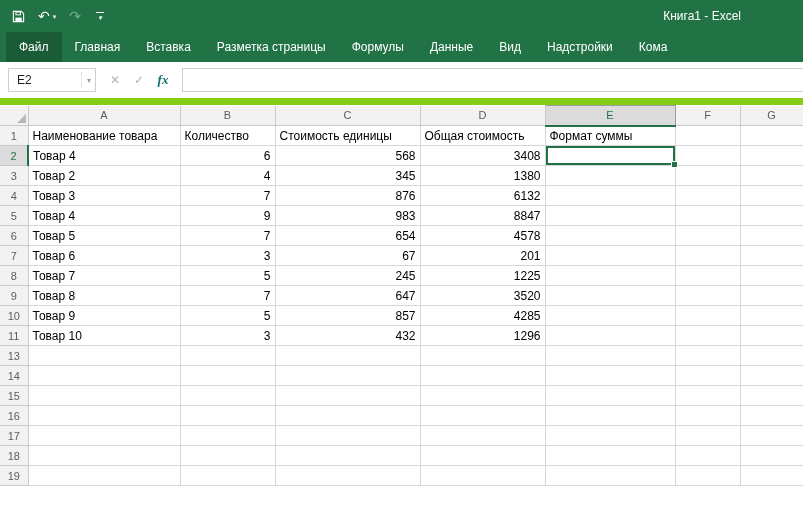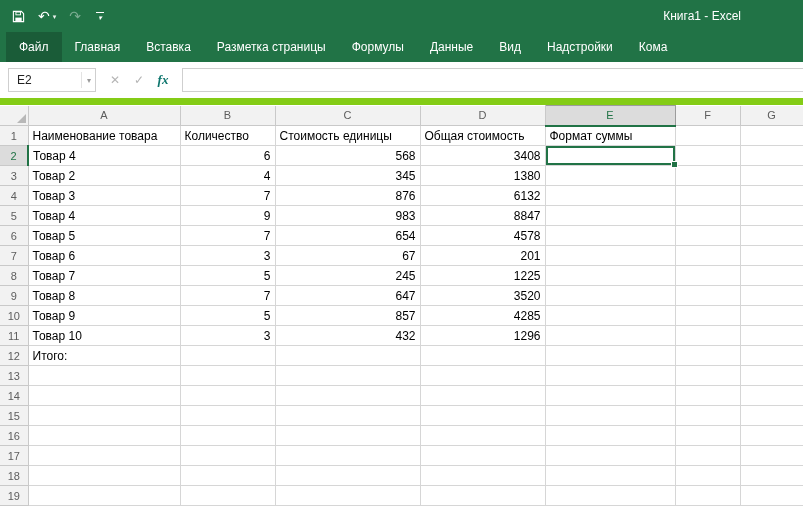--- a/index.html
+++ b/index.html
@@ -277,30 +277,20 @@
           <th>11</th>
           <td>Товар 10</td>
           <td class="num">3</td>
           <td class="num">432</td>
           <td class="num">1296</td>
           <td></td>
           <td></td>
           <td></td>
         </tr>
         <tr>
-          <th>12</th>
-          <td>Итого:</td>
-          <td></td>
-          <td></td>
-          <td></td>
-          <td></td>
-          <td></td>
-          <td></td>
-        </tr>
-        <tr>
           <th>13</th>
           <td></td>
           <td></td>
           <td></td>
           <td></td>
           <td></td>
           <td></td>
           <td></td>
         </tr>
         <tr>

